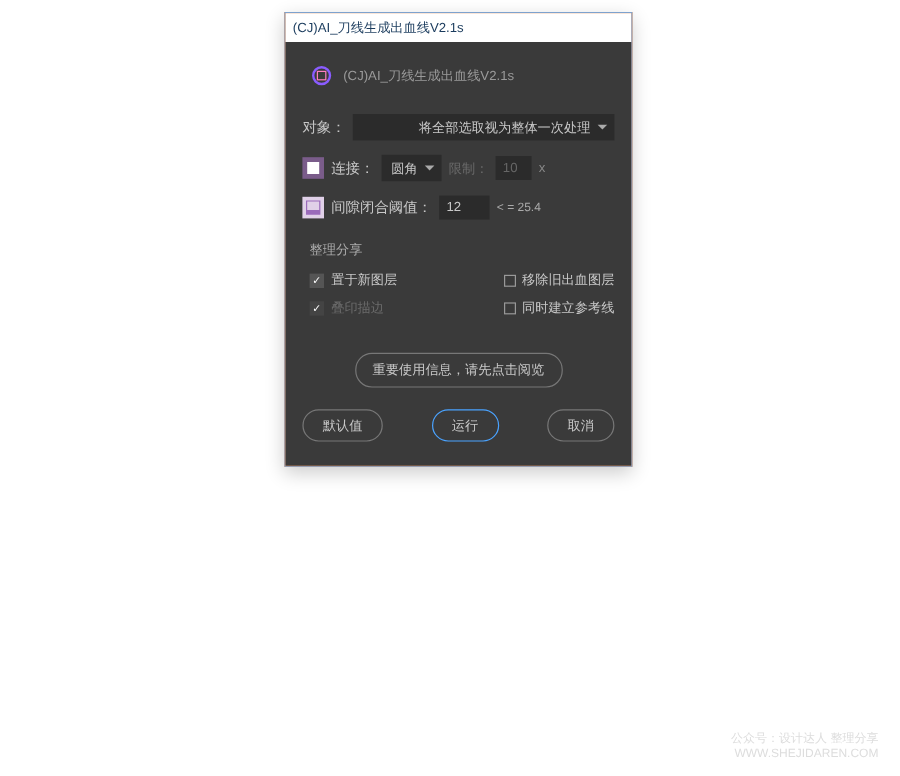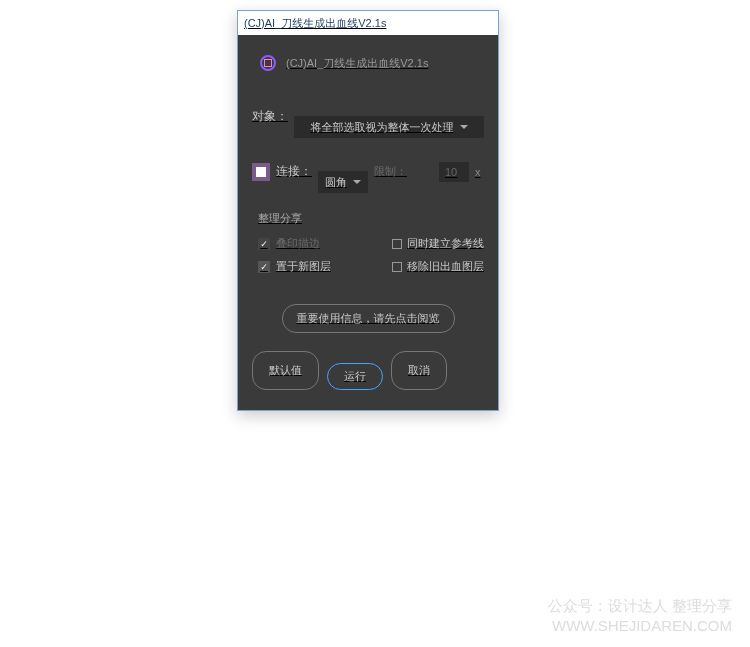--- a/index.html
+++ b/index.html
@@ -8,28 +8,27 @@
     font-family: "Microsoft YaHei", sans-serif;
     font-size: 12px;
     display: flex;
     justify-content: center;
     align-items: center;
     width: 750px;
     height: 647px;
     position: relative;
   }
   .window {
-    width: 262px;
+    width: 290px;
     border: 1px solid #7da2ce;
     background: #f97316;
     box-shadow: 0 5px 15px rgba(0,0,0,0.2);
     position: absolute;
     left: 237px;
     top: 10px;
-    text-decoration: underline;
   }
   .titlebar {
     background: #ffffff;
     height: 24px;
     display: flex;
     align-items: center;
     padding: 0 6px;
     color: #1a3b5d;
     font-size: 11px;
   }
@@ -67,25 +66,24 @@
   }
   .label { white-space: nowrap; }
   .select {
     background: #2b2b2b;
     border: none;
     color: #c8c8c8;
     height: 22px;
     padding: 0 6px;
     display: flex;
     align-items: center;
-    justify-content: center;
+    justify-content: flex-end;
     gap: 6px;
     cursor: pointer;
     font-size: 11px;
-    margin-top: 21px;
   }
   .select.wide { flex: 1; }
   .chevron {
     width: 0; height: 0;
     border-left: 4px solid transparent;
     border-right: 4px solid transparent;
     border-top: 4px solid #aaa;
   }
   .input {
     background: #2b2b2b;
@@ -98,21 +96,21 @@
     font-size: 11px;
   }
   .input.selected {
     background: #ffffff;
   }
   .input.selected span {
     background: #3399ff;
     color: #fff;
     padding: 0 2px;
   }
-  .input.disabled { color: #666; margin-left: 26px; }
+  .input.disabled { color: #666; }
   .row-icon {
     width: 18px; height: 18px;
     background: #e8e8e8;
     display: inline-flex;
     align-items: center;
     justify-content: center;
     position: relative;
   }
   .row-icon.i1::after { content: ""; position: absolute; inset: 3px; border: 2px solid #d0417a; }
   .row-icon.i2 { background: #7a5c8a; }
@@ -162,40 +160,40 @@
     background: transparent;
     border: 1px solid #777;
     border-radius: 14px;
     color: #c8c8c8;
     font-size: 11px;
     cursor: pointer;
     font-family: inherit;
   }
   .footer {
     display: flex;
-    gap: 8px;
-    justify-content: flex-start;
+    gap: 20px;
+    justify-content: space-between;
     padding: 18px 4px 4px 4px;
   }
   .btn {
     padding: 5px 16px;
     background: transparent;
     border: 1px solid #777;
     border-radius: 14px;
     color: #c8c8c8;
     font-size: 11px;
     cursor: pointer;
     font-family: inherit;
   }
-  .btn.primary { border-color: #4aa3ff; margin-top: 12px; }
+  .btn.primary { border-color: #4aa3ff; }
   .watermark {
     position: absolute;
     bottom: 12px;
     right: 18px;
-    font-size: 15px;
+    font-size: 10px;
     color: #ddd;
     text-align: right;
     line-height: 1.3;
   }
   .pct { color: #888; font-size: 11px; }
   .threshold-note { color: #aaa; font-size: 10px; white-space: nowrap; }
 </style>
 </head>
 <body>
 
@@ -226,47 +224,55 @@
         <span>圆角</span>
         <span class="chevron"></span>
       </div>
       <span class="label cb-label dim">限制：</span>
       <div class="input disabled" style="width:30px">
         <span>10</span>
       </div>
       <span class="pct">x</span>
     </div>
 
+    <div class="row">
+      <span class="row-icon i3"></span>
+      <span class="label">间隙闭合阈值：</span>
+      <div class="input" style="width:42px">
+        <span>12</span>
+      </div>
+      <span class="threshold-note">&lt; = 25.4</span>
+    </div>
 
     <div class="group">
       <div class="group-title">整理分享</div>
 
+
+      <div class="check-row" style="justify-content:space-between">
+        <div style="display:flex;align-items:center;gap:6px">
+          <span class="cb checked"></span>
+          <span class="cb-label">置于新图层</span>
+        </div>
+        <div style="display:flex;align-items:center;gap:5px">
+          <span class="cb-sq"></span>
+          <span class="cb-label">移除旧出血图层</span>
+        </div>
+      </div>
 
       <div class="check-row" style="justify-content:space-between">
         <div style="display:flex;align-items:center;gap:6px">
           <span class="cb checked" style="background:#444"></span>
           <span class="cb-label dim">叠印描边</span>
         </div>
         <div style="display:flex;align-items:center;gap:5px">
           <span class="cb-sq"></span>
           <span class="cb-label">同时建立参考线</span>
         </div>
       </div>
 
-      <div class="check-row" style="justify-content:space-between">
-        <div style="display:flex;align-items:center;gap:6px">
-          <span class="cb checked"></span>
-          <span class="cb-label">置于新图层</span>
-        </div>
-        <div style="display:flex;align-items:center;gap:5px">
-          <span class="cb-sq"></span>
-          <span class="cb-label">移除旧出血图层</span>
-        </div>
-      </div>
-
     </div>
 
     <button class="info-btn">重要使用信息，请先点击阅览</button>
 
     <div class="footer">
       <button class="btn">默认值</button>
       <button class="btn primary">运行</button>
       <button class="btn">取消</button>
     </div>
 

